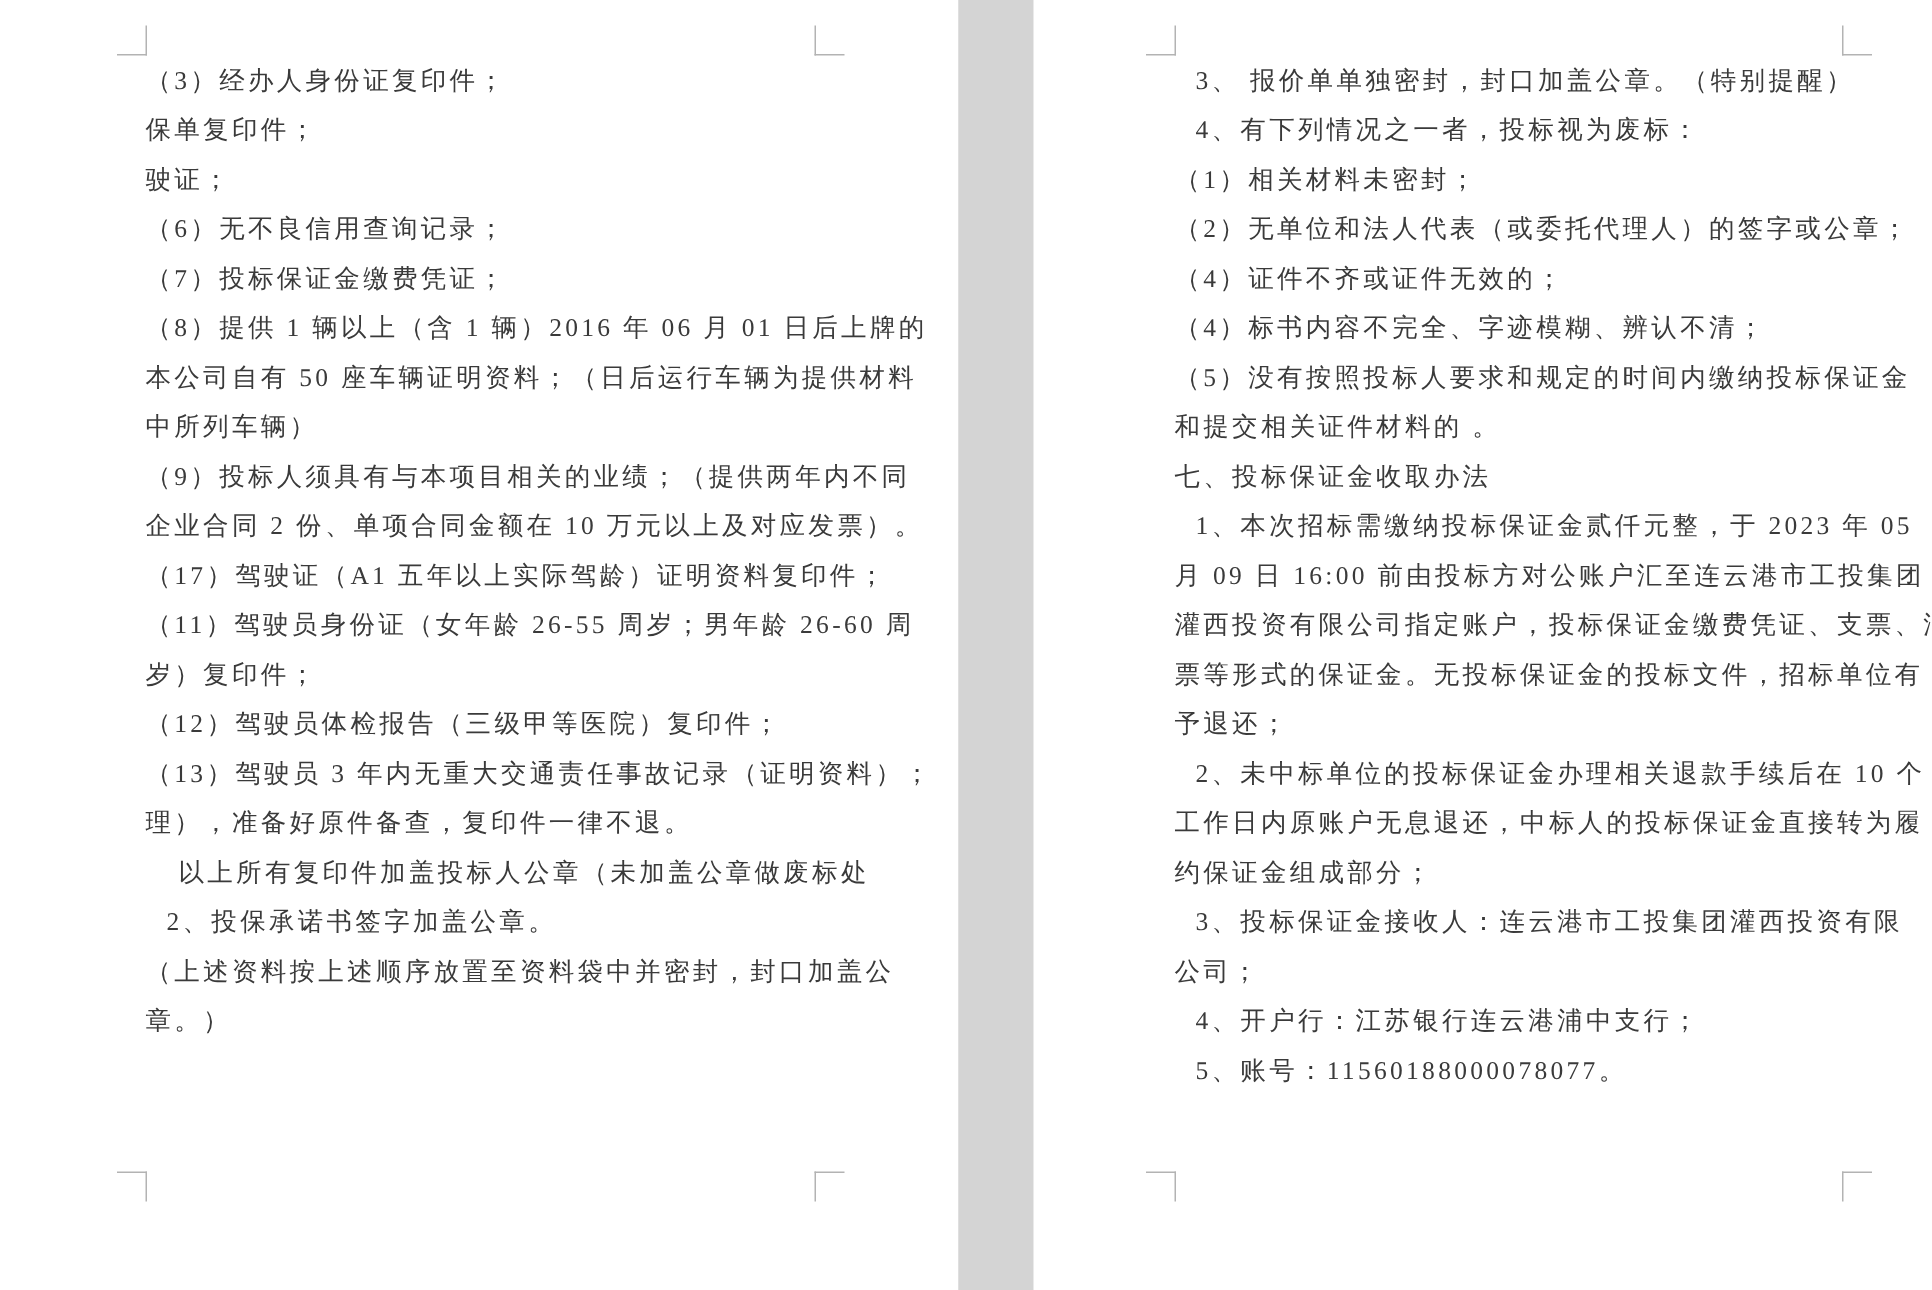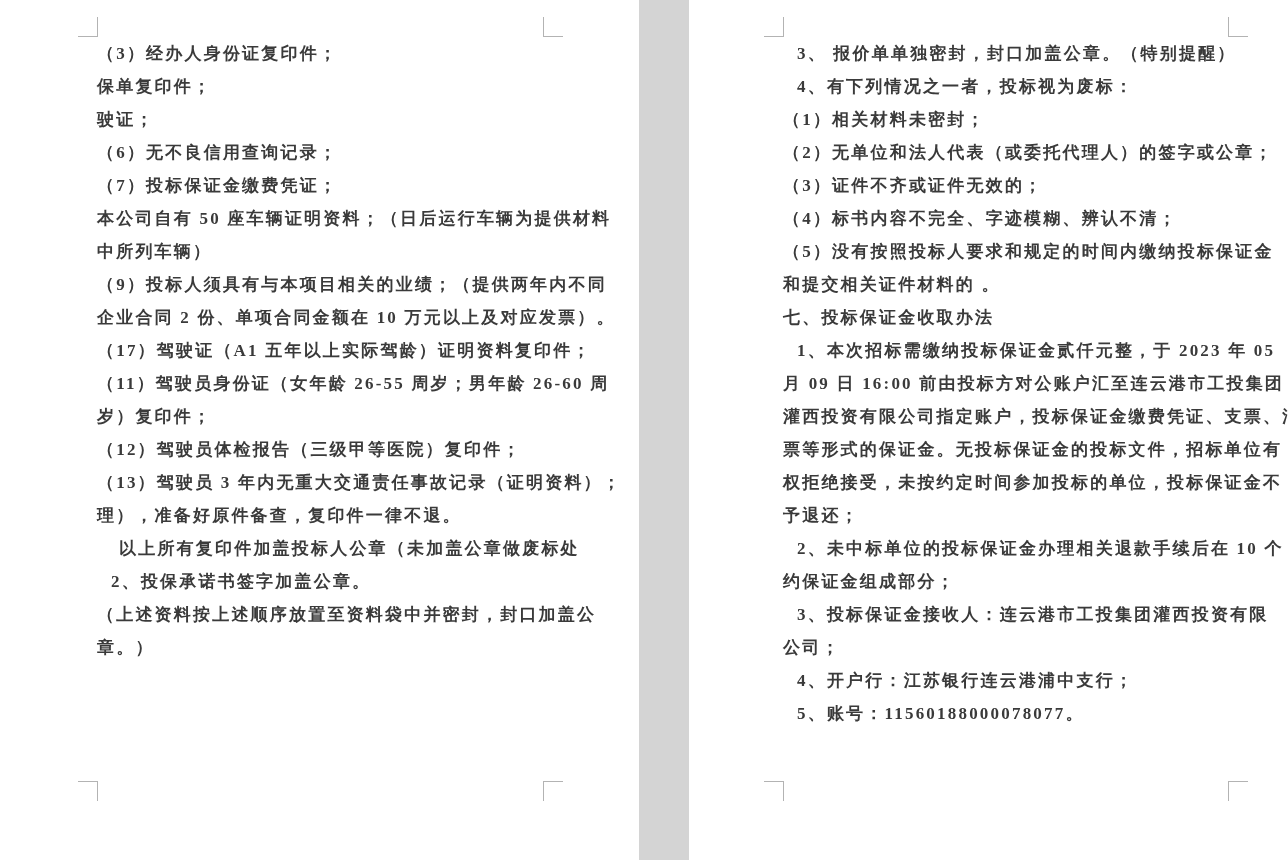--- a/index.html
+++ b/index.html
@@ -4,21 +4,21 @@
 <style>
   html,body{margin:0;padding:0;}
   body{
     width:1288px;height:860px;
     background:#d4d4d4;
     position:relative;
     overflow:hidden;
     font-family:"Liberation Serif","DejaVu Serif",serif;
   }
   .page{
-    position:absolute;top:0;height:860px;background:#ffffff;font-weight:bold;
+    position:absolute;top:0;height:860px;background:#ffffff;
   }
   #page-left{left:0;width:639px;}
   #page-right{left:653px;width:635px;margin-left:36px;}
   .text-col{
     position:absolute;top:37px;width:446px;
     font-size:17px;line-height:33px;letter-spacing:2.2px;
     color:#3a3a3a;
   }
   #page-left .text-col{left:97px;}
   #page-right .text-col{left:94px;}
@@ -45,20 +45,21 @@
   <div class="mark m-tl"></div>
   <div class="mark m-tr"></div>
   <div class="mark m-bl"></div>
   <div class="mark m-br"></div>
   <div class="text-col">
     <div class="ln">（3）经办人身份证复印件；</div>
     <div class="ln">保单复印件；</div>
     <div class="ln">驶证；</div>
     <div class="ln">（6）无不良信用查询记录；</div>
     <div class="ln">（7）投标保证金缴费凭证；</div>
+    <div class="ln fill">（8）提供 1 辆以上（含 1 辆）2016 年 06 月 01 日后上牌的</div>
     <div class="ln fill">本公司自有 50 座车辆证明资料；（日后运行车辆为提供材料</div>
     <div class="ln">中所列车辆）</div>
     <div class="ln fill">（9）投标人须具有与本项目相关的业绩；（提供两年内不同</div>
     <div class="ln">企业合同 2 份、单项合同金额在 10 万元以上及对应发票）。</div>
     <div class="ln">（17）驾驶证（A1 五年以上实际驾龄）证明资料复印件；</div>
     <div class="ln fill">（11）驾驶员身份证（女年龄 26-55 周岁；男年龄 26-60 周</div>
     <div class="ln">岁）复印件；</div>
     <div class="ln">（12）驾驶员体检报告（三级甲等医院）复印件；</div>
     <div class="ln">（13）驾驶员 3 年内无重大交通责任事故记录（证明资料）；</div>
     <div class="ln">理），准备好原件备查，复印件一律不退。</div>
@@ -74,31 +75,31 @@
 <div class="page" id="page-right">
   <div class="mark m-tl"></div>
   <div class="mark m-tr"></div>
   <div class="mark m-bl"></div>
   <div class="mark m-br"></div>
   <div class="text-col">
     <div class="ln ind1">3、 报价单单独密封，封口加盖公章。（特别提醒）</div>
     <div class="ln ind1">4、有下列情况之一者，投标视为废标：</div>
     <div class="ln">（1）相关材料未密封；</div>
     <div class="ln">（2）无单位和法人代表（或委托代理人）的签字或公章；</div>
-    <div class="ln">（3）证件不齐或证件无效的；</div>
+    <div class="ln">（4）证件不齐或证件无效的；</div>
     <div class="ln">（4）标书内容不完全、字迹模糊、辨认不清；</div>
     <div class="ln fill">（5）没有按照投标人要求和规定的时间内缴纳投标保证金</div>
     <div class="ln">和提交相关证件材料的 。</div>
     <div class="ln">七、投标保证金收取办法</div>
     <div class="ln fill ind1">1、本次招标需缴纳投标保证金贰仟元整，于 2023 年 05</div>
     <div class="ln fill">月 09 日 16:00 前由投标方对公账户汇至连云港市工投集团</div>
     <div class="ln fill">灌西投资有限公司指定账户，投标保证金缴费凭证、支票、汇</div>
     <div class="ln fill">票等形式的保证金。无投标保证金的投标文件，招标单位有</div>
-    <div class="ln fill">权拒绝接受，未按约定时间参加投标的单位，投标保证金不</div>
     <div class="ln">予退还；</div>
     <div class="ln fill ind1">2、未中标单位的投标保证金办理相关退款手续后在 10 个</div>
+    <div class="ln fill">工作日内原账户无息退还，中标人的投标保证金直接转为履</div>
     <div class="ln">约保证金组成部分；</div>
     <div class="ln fill ind1">3、投标保证金接收人：连云港市工投集团灌西投资有限</div>
     <div class="ln">公司；</div>
     <div class="ln ind1">4、开户行：江苏银行连云港浦中支行；</div>
     <div class="ln ind1">5、账号：11560188000078077。</div>
   </div>
 </div>
 
 </body></html>

